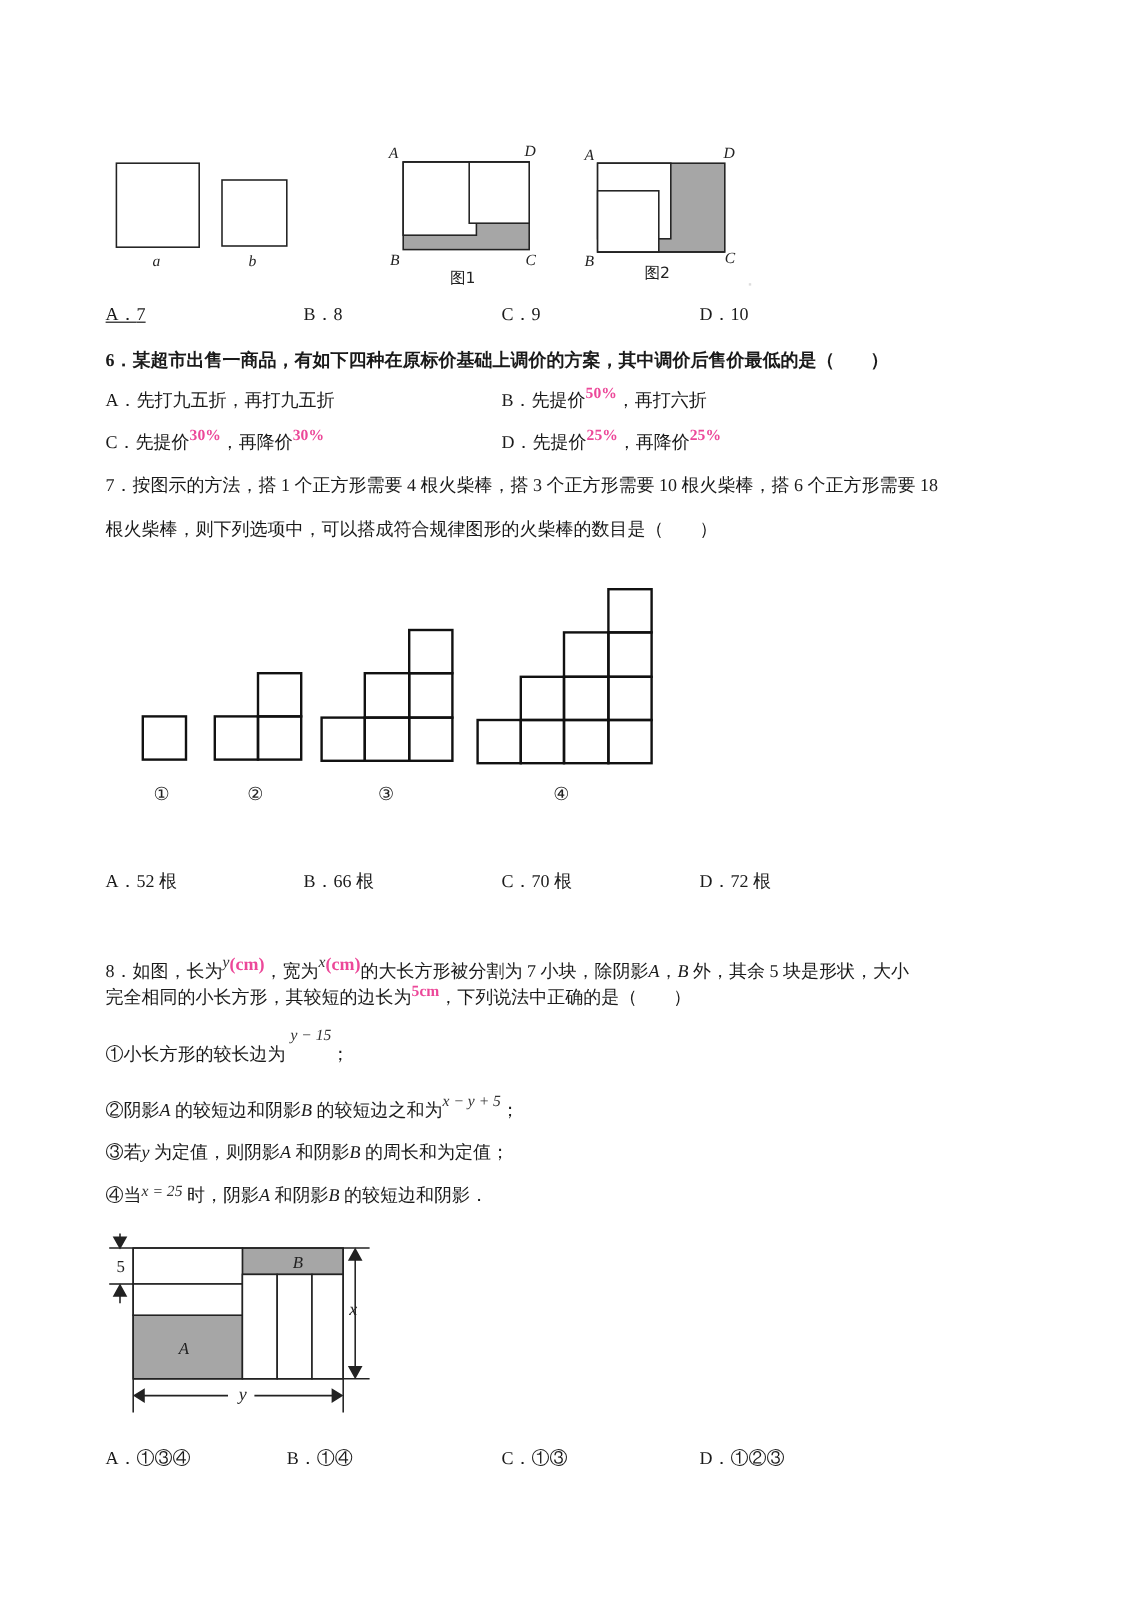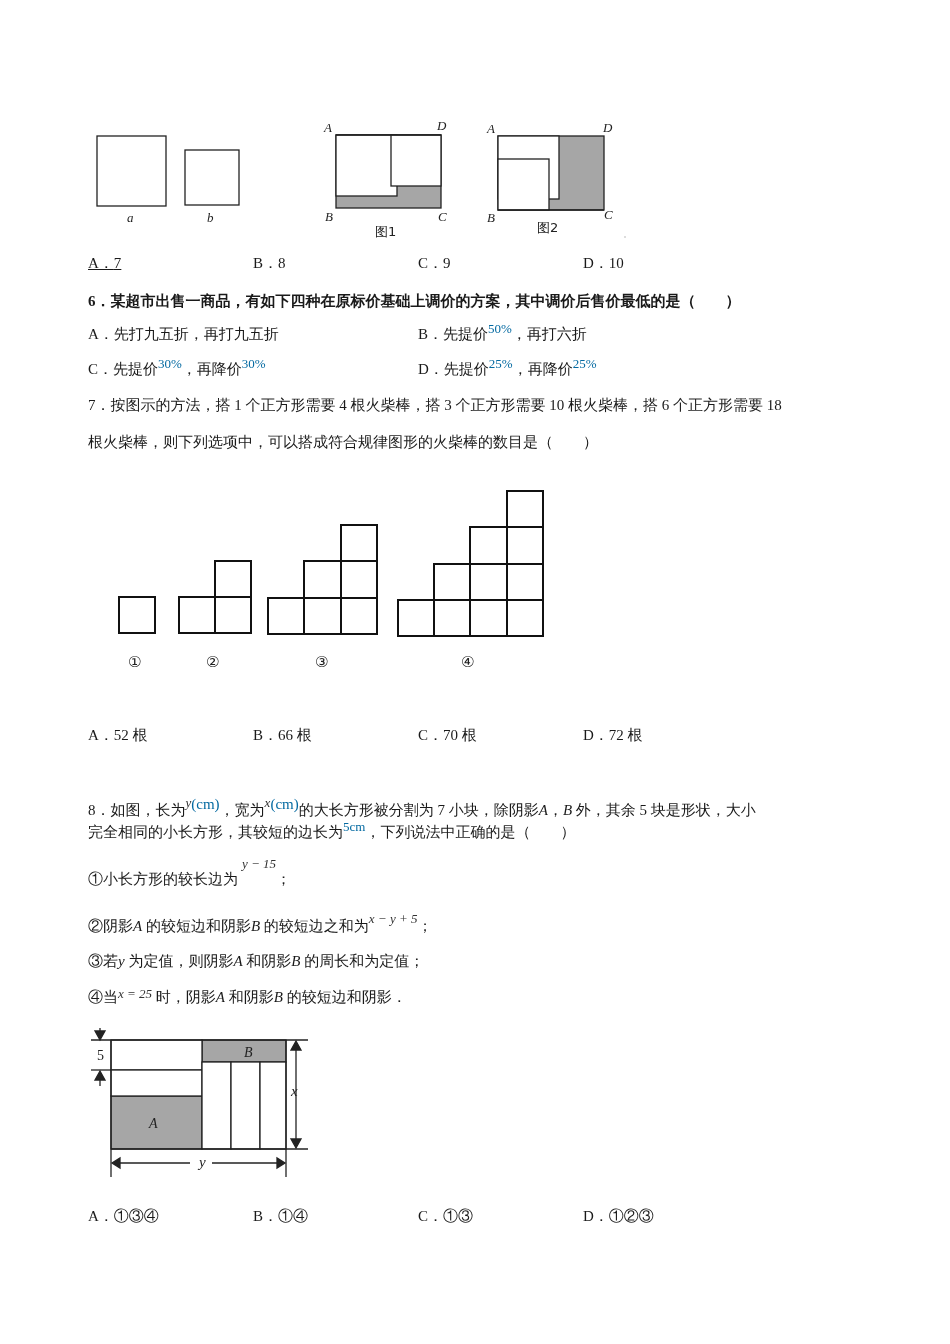--- a/index.html
+++ b/index.html
@@ -1,19 +1,19 @@
 <!DOCTYPE html>
 <html><head>
 <meta charset="utf-8">
 <style>
   html, body { margin: 0; padding: 0; background: #ffffff; }
   body { width: 950px; height: 1344px; position: relative; overflow: hidden;
          font-family: "Liberation Serif", "DejaVu Serif", serif; color: #111; }
   .t { position: absolute; font-size: 15px; line-height: 20px; white-space: nowrap; color: #1a1a1a; }
-  .sup { font-size: 13px; position: relative; top: -6px; color: #0369a1; font-style: normal; }
+  .sup { font-size: 13px; position: relative; top: -6px; color: #ec4899; font-style: normal; font-weight: bold; }
   .supi { font-size: 13px; position: relative; top: -8px; color: #333; font-style: italic; }
   .it { font-style: italic; }
   svg { position: absolute; left: 0; top: 0; }
   .fig-label { font-family: "Liberation Serif", "DejaVu Serif", serif; font-style: italic; font-size: 13px; fill: #222; }
   .fig-cap { font-family: "DejaVu Sans", sans-serif; font-size: 13px; fill: #222; }
   .circ { font-family: "DejaVu Sans", sans-serif; font-size: 15px; fill: #222; }
   .mark { position: absolute; width: 2px; height: 2px; background: #ddd; }
 </style>
 </head>
 <body>
@@ -161,15 +161,15 @@
     <polygon points="277,1158 277,1168 285,1163"></polygon>
   </g>
   <text class="fig-label" style="font-style:normal; font-size:14px;" x="97" y="1060">5</text>
   <text class="fig-label" style="font-size:14px;" x="149" y="1128">A</text>
   <text class="fig-label" style="font-size:14px;" x="244" y="1057">B</text>
   <text class="fig-label" style="font-size:15px;" x="291" y="1096">x</text>
   <text class="fig-label" style="font-size:15px;" x="199" y="1167">y</text>
 </svg>
 
 <div class="t" style="left:88px; top:1206px;"><span>A．</span><span>①③④</span></div>
-<div class="t" style="left:253px; top:1206px;"><span>B．</span><span>①④</span></div>
+<div class="t" style="left:239px; top:1206px;"><span>B．</span><span>①④</span></div>
 <div class="t" style="left:418px; top:1206px;"><span>C．</span><span>①③</span></div>
 <div class="t" style="left:583px; top:1206px;"><span>D．</span><span>①②③</span></div>
 
 </body></html>

